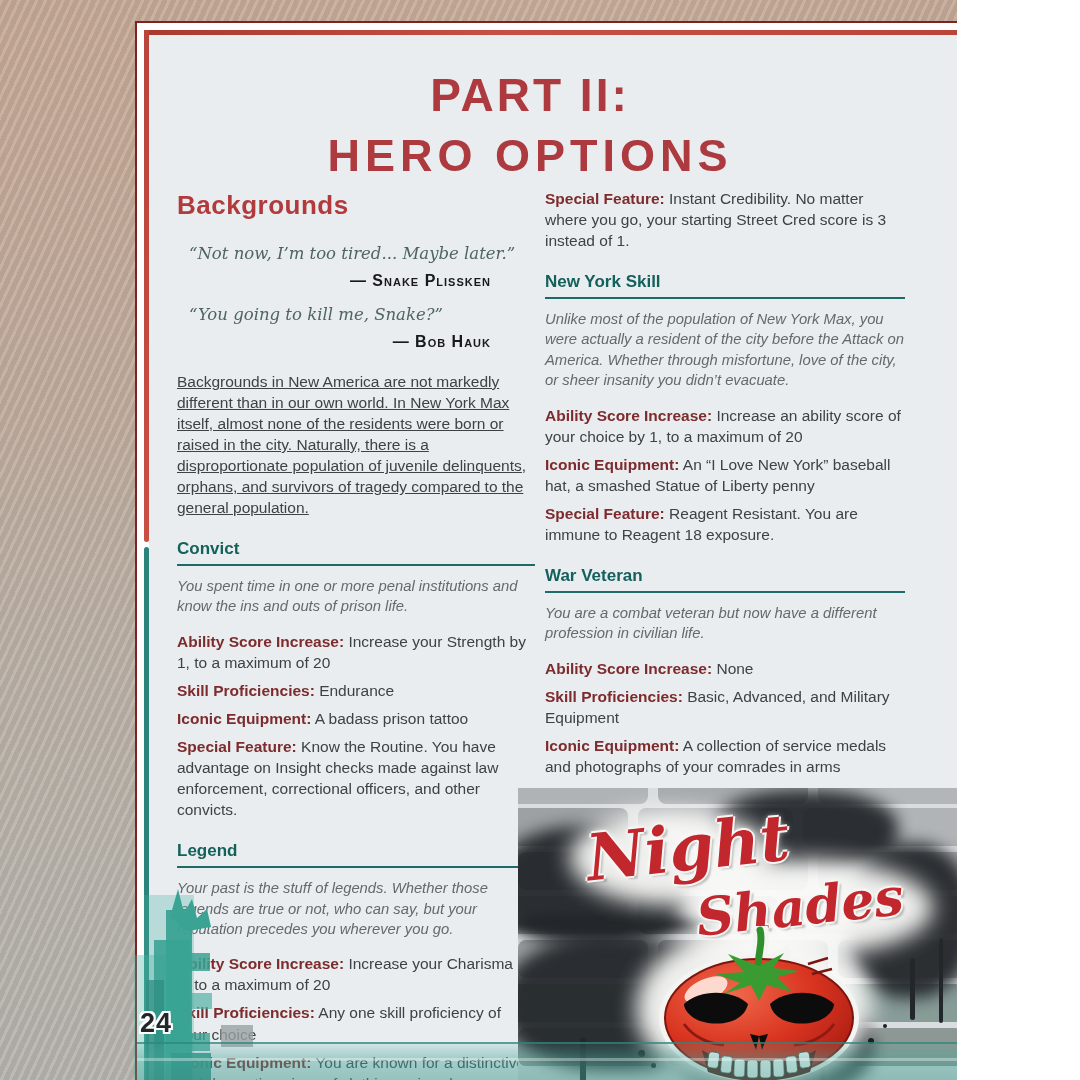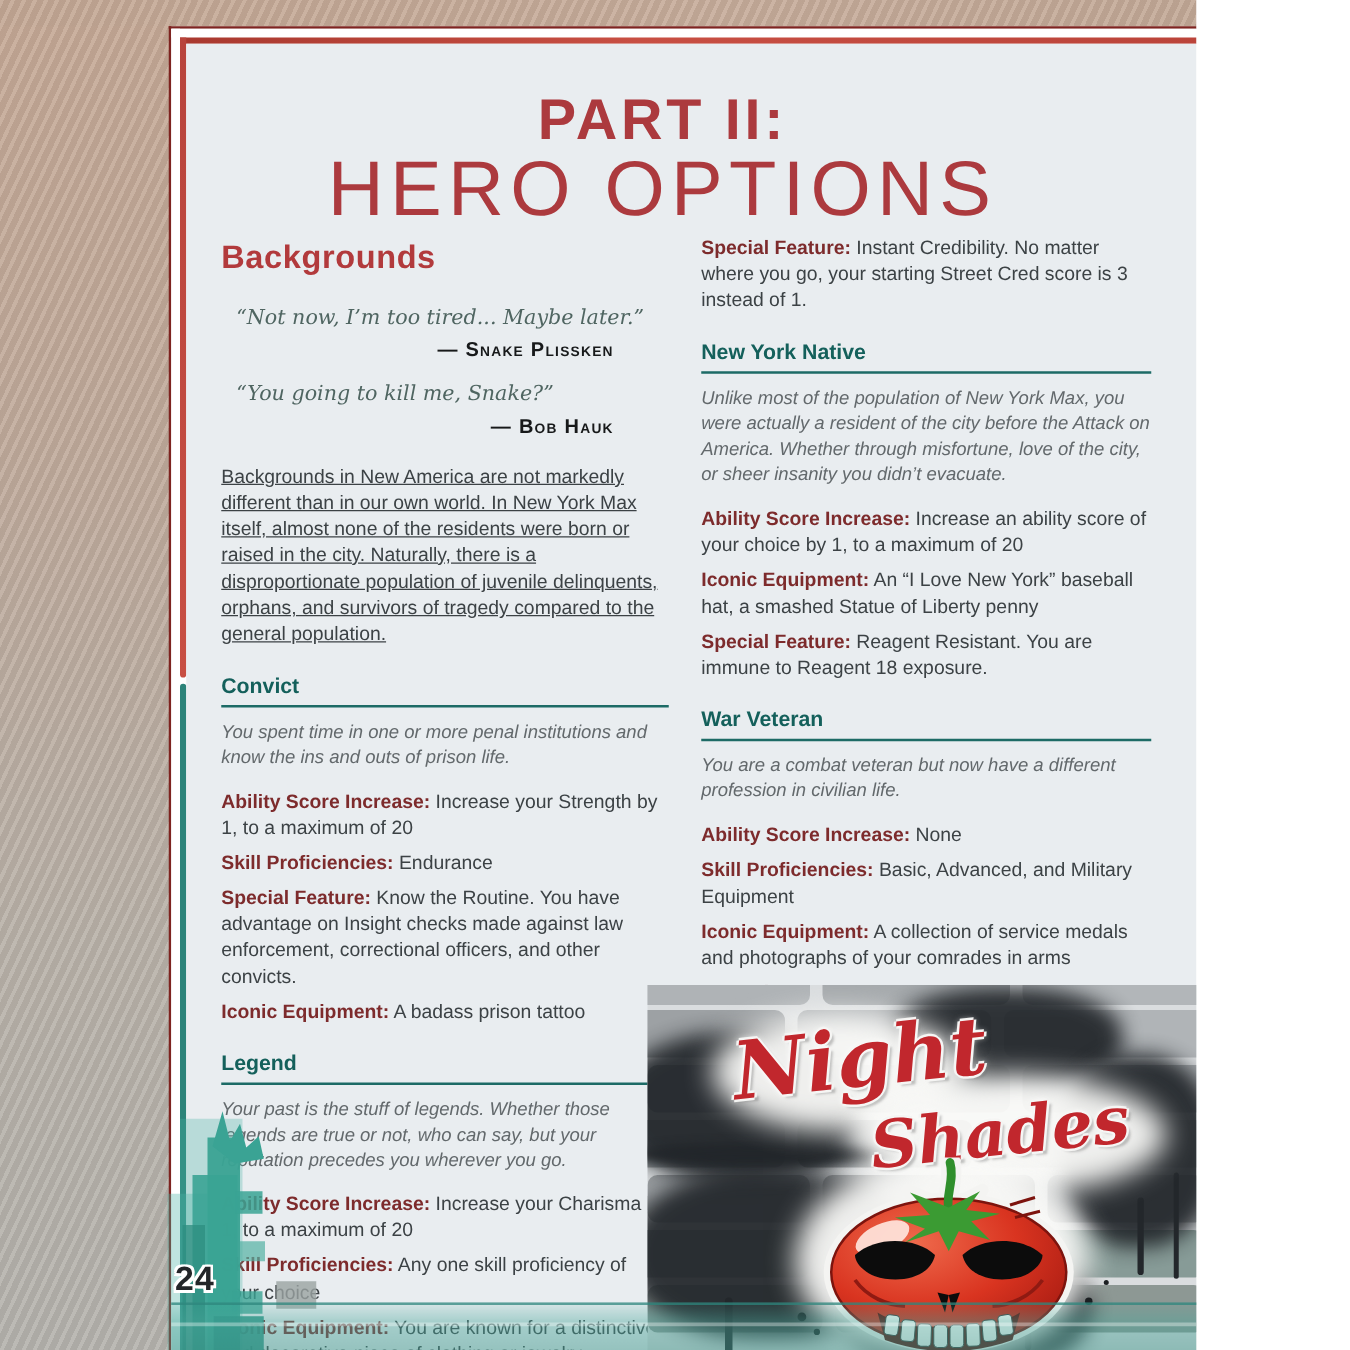--- a/index.html
+++ b/index.html
@@ -27,26 +27,26 @@
   .fw-top{left:137px;top:23px;width:820px;height:7px;background:#ffffff;}
   .fw-left{left:137px;top:23px;width:7px;height:1057px;background:#ffffff;}
   .fb-top{left:144px;top:30px;width:813px;height:5px;background:linear-gradient(90deg,#a9392f,#c84f43 45%,#bb443a);}
   .fb-left-red{left:144px;top:30px;width:5px;height:512px;background:linear-gradient(180deg,#b8443c,#c84f43);border-radius:0 0 3px 3px;}
   .fb-left-teal{left:144px;top:547px;width:5px;height:533px;background:#2c8379;border-radius:3px 3px 0 0;}
   .page-content{left:149px;top:35px;width:808px;height:1045px;background:#e9edf0;}
 
   
   .part-title{left:151px;top:72px;width:758px;text-align:center;color:#ac3a3e;z-index:3;}
   .part-title .l1{font-size:46px;font-weight:900;letter-spacing:3px;line-height:1.0;}
-  .part-title .l2{font-size:62px;font-weight:400;letter-spacing:5px;line-height:1.0;margin-top:3px;}
+  .part-title .l2{font-size:45px;font-weight:700;letter-spacing:5px;line-height:1.0;margin-top:15px;}
 
   
   .col{z-index:3;color:#3c4245;font-size:15.5px;line-height:1.36;}
   .col-left{left:177px;top:192px;width:358px;}
-  .col-right{left:545px;top:188px;width:360px;margin-left:16px;}
+  .col-right{left:545px;top:188px;width:360px;}
 
   .bg-head{font-size:26px;font-weight:900;color:#b23a3c;letter-spacing:.5px;line-height:1;margin:0 0 26px 0;}
   .quote{margin:0 0 14px 12px;width:330px;}
   .quote .qt{font-family:"DejaVu Serif","Liberation Serif",serif;font-style:italic;font-size:16.5px;color:#4f6561;line-height:1.25;}
   .quote .qa{margin-top:5px;text-align:right;font-weight:bold;font-variant:small-caps;letter-spacing:1px;font-size:16px;color:#17191a;padding-right:28px;}
   .intro{margin:18px 0 0 0;text-decoration:underline;}
 
   .sec-head{font-size:17px;font-weight:600;color:#14605b;margin:22px 0 10px 0;padding-bottom:5px;border-bottom:2px solid #1d6b66;line-height:1.1;}
   .flavor{font-style:italic;color:#63696c;font-size:14.8px;line-height:1.38;margin:0 0 14px 0;}
   .attr{margin:0 0 7px 0;}
@@ -106,38 +106,38 @@
     <div class="qa">— Bob Hauk</div>
   </div>
 
   <p class="intro">Backgrounds in New America are not markedly different than in our own world. In New York Max itself, almost none of the residents were born or raised in the city. Naturally, there is a disproportionate population of juvenile delinquents, orphans, and survivors of tragedy compared to the general population.</p>
 
   <section>
     <h3 class="sec-head">Convict</h3>
     <p class="flavor">You spent time in one or more penal institutions and know the ins and outs of prison life.</p>
     <p class="attr"><span class="alabel">Ability Score Increase:</span> <span>Increase your Strength by 1, to a maximum of 20</span></p>
     <p class="attr"><span class="alabel">Skill Proficiencies:</span> <span>Endurance</span></p>
+    <p class="attr"><span class="alabel">Iconic Equipment:</span> <span>A badass prison tattoo</span></p>
     <p class="attr"><span class="alabel">Special Feature:</span> <span>Know the Routine. You have advantage on Insight checks made against law enforcement, correctional officers, and other convicts.</span></p>
-    <p class="attr"><span class="alabel">Iconic Equipment:</span> <span>A badass prison tattoo</span></p>
   </section>
 
   <section>
     <h3 class="sec-head">Legend</h3>
     <p class="flavor">Your past is the stuff of legends. Whether those legends are true or not, who can say, but your reputation precedes you wherever you go.</p>
     <p class="attr"><span class="alabel">Ability Score Increase:</span> <span>Increase your Charisma by 1, to a maximum of 20</span></p>
     <p class="attr"><span class="alabel">Skill Proficiencies:</span> <span>Any one skill proficiency of your choice</span></p>
     <p class="attr"><span class="alabel">Iconic Equipment:</span> <span>You are known for a distinctive and decorative piece of clothing or jewelry—perhaps an eyepatch...</span></p>
   </section>
 </div>
 
 <div class="abs col col-right">
   <p class="attr"><span class="alabel">Special Feature:</span> <span>Instant Credibility. No matter where you go, your starting Street Cred score is 3 instead of 1.</span></p>
 
   <section>
-    <h3 class="sec-head">New York Native</h3>
+    <h3 class="sec-head">New York Skill</h3>
     <p class="flavor">Unlike most of the population of New York Max, you were actually a resident of the city before the Attack on America. Whether through misfortune, love of the city, or sheer insanity you didn’t evacuate.</p>
     <p class="attr"><span class="alabel">Ability Score Increase:</span> <span>Increase an ability score of your choice by 1, to a maximum of 20</span></p>
     <p class="attr"><span class="alabel">Iconic Equipment:</span> <span>An “I Love New York” baseball hat, a smashed Statue of Liberty penny</span></p>
     <p class="attr"><span class="alabel">Special Feature:</span> <span>Reagent Resistant. You are immune to Reagent 18 exposure.</span></p>
   </section>
 
   <section>
     <h3 class="sec-head">War Veteran</h3>
     <p class="flavor">You are a combat veteran but now have a different profession in civilian life.</p>
     <p class="attr"><span class="alabel">Ability Score Increase:</span> <span>None</span></p>

